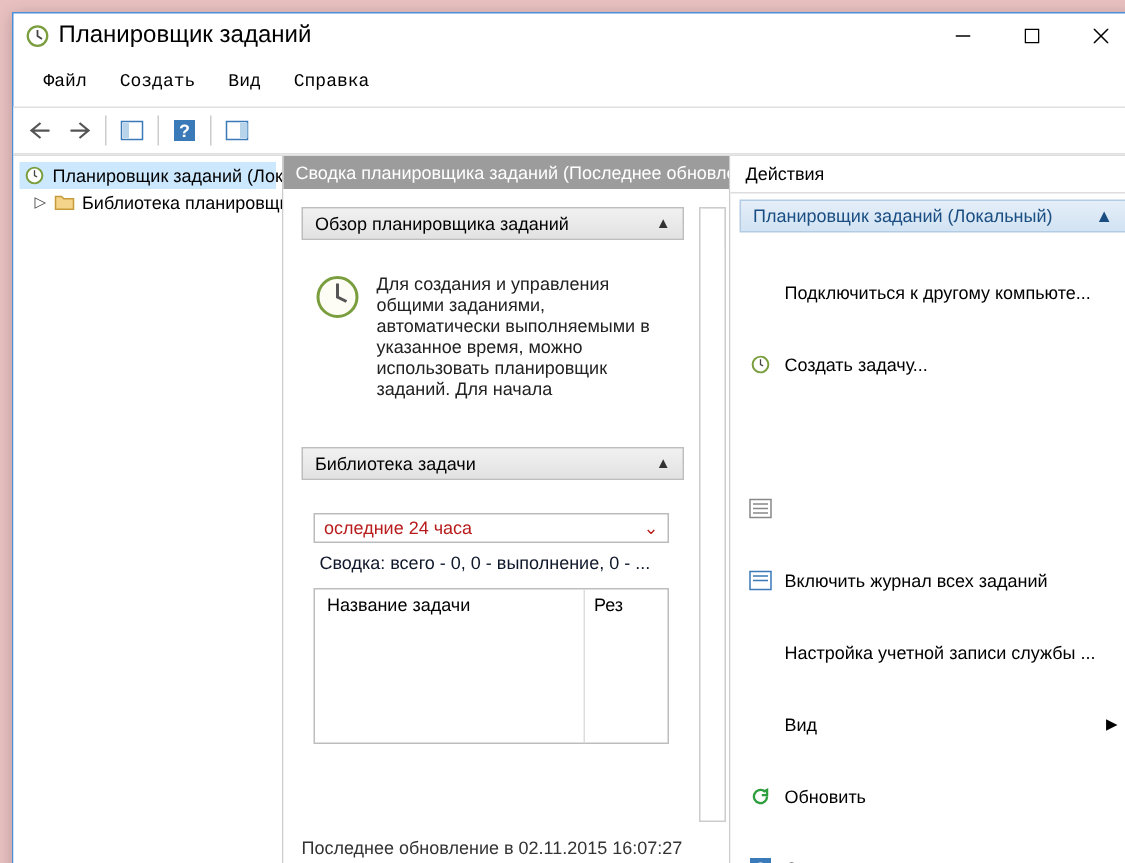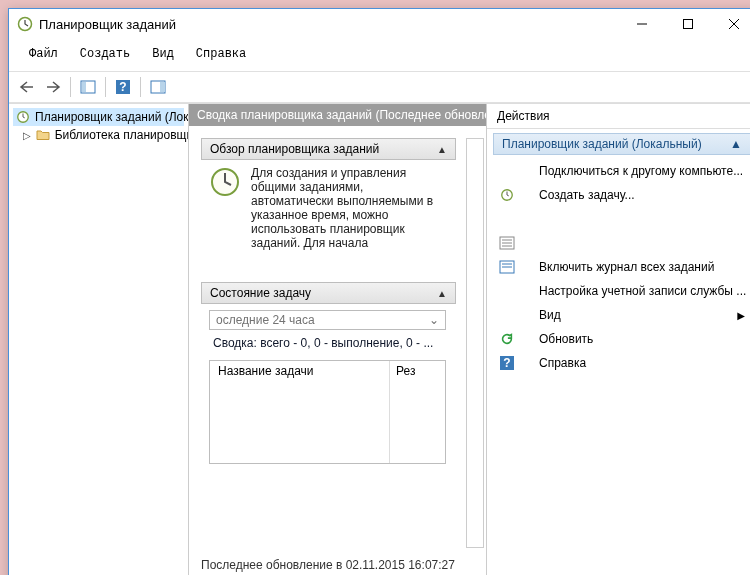--- a/index.html
+++ b/index.html
@@ -1,53 +1,53 @@
 <!DOCTYPE html>
 <html><head>
 <meta charset="utf-8">
 <style>
 * { box-sizing: border-box; margin: 0; padding: 0; font-family: 'Segoe UI', Tahoma, sans-serif; font-size: 12px; }
 body { background: #e8c0c0; padding: 8px; }
 .window { width: 750px; height: 575px; background: #fff; border: 1px solid #4a90d9; display: flex; flex-direction: column; box-shadow: 0 2px 10px rgba(0,0,0,0.2); }
 .titlebar { height: 30px; display: flex; align-items: center; padding: 0 0 0 8px; }
 .titlebar-icon { width: 16px; height: 16px; margin-right: 6px; }
-.titlebar-text { flex: 1; font-size: 13px; }
+.titlebar-text { flex: 1; font-size: 16px; }
 .titlebar-controls { display: flex; height: 100%; }
 .titlebar-btn { width: 46px; height: 100%; display: flex; align-items: center; justify-content: center; font-size: 13px; color: #333; }
 .menubar { padding: 4px 10px 6px 10px; display: flex; gap: 2px; }
 .menu-item { padding: 4px 10px; font-family: Liberation Mono, monospace; }
 .toolbar { padding: 3px 6px; border-top: 1px solid #e0e0e0; border-bottom: 1px solid #e0e0e0; display: flex; align-items: center; gap: 2px; background: #fff; }
 .tool-btn { width: 24px; height: 24px; display: flex; align-items: center; justify-content: center; border: 1px solid transparent; }
 .tool-sep { width: 1px; height: 20px; background: #ccc; margin: 0 3px; }
 .content { flex: 1; display: flex; border-top: 1px solid #ddd; min-height: 0; }
 .tree-panel { width: 180px; background: #fff; border-right: 1px solid #ccc; padding: 4px; overflow: hidden; }
 .tree-node { display: flex; align-items: center; padding: 1px 2px; white-space: nowrap; gap: 4px; }
 .tree-node.selected { background: #cce8ff; }
 .tree-node .expander { width: 12px; text-align: center; color: #444; font-size: 10px; }
 .center-panel { flex: 1; border-right: 1px solid #ccc; display: flex; flex-direction: column; background: #fff; min-width: 0; }
 .center-header { background: #9c9c9c; color: #fff; padding: 4px 8px; font-size: 12px; white-space: nowrap; overflow: hidden; }
 .center-body { flex: 1; padding: 12px 12px 4px 12px; display: flex; flex-direction: column; gap: 32px; overflow: hidden; position: relative; }
 .center-body::after { content:""; position:absolute; right:2px; top:12px; bottom:2px; width:16px; background: linear-gradient(#fff,#fff); border:1px solid #ccc; }
 .center-body::before { content:""; position:absolute; right:3px; top:13px; width:14px; height:26px; background:#cdcdcd; }
 .section-hdr { border: 1px solid #bdbdbd; background: linear-gradient(#f1f1f1,#e2e2e2); padding: 3px 8px; display: flex; justify-content: space-between; align-items: center; margin-right:18px; }
 .section-hdr .caret-up { font-size: 10px; color: #333; }
-.section-body { padding: 6px 10px 0 8px; margin-right:18px; }
+.section-body { padding: 6px 10px 0 8px; margin-right:18px;margin-top:16px; }
 .overview { display: flex; gap: 10px; font-size: 12px; color: #222; }
 .ov-icon { width: 32px; flex-shrink: 0; }
-.select-row { border: 1px solid #bbb; padding: 2px 6px; display: flex; justify-content: space-between; align-items: center; color: #737373; }
+.select-row { border: 1px solid #bbb; padding: 2px 6px; display: flex; justify-content: space-between; align-items: center; color: #b91c1c; }
 .summary-text { padding: 6px 4px 10px 4px; color: #0f172a; white-space: nowrap; overflow: hidden; }
 .table { border: 1px solid #bdbdbd; height: 104px; display: flex; }
 .table-col1 { width: 180px; border-right: 1px solid #ddd; padding: 3px 8px; }
 .table-col2 { flex: 1; padding: 3px 6px; }
 .footer { padding: 8px 12px 10px 12px; font-size: 12px; color: #333; white-space: nowrap; overflow: hidden; }
 .actions-panel { width: 270px; background: #fff; display: flex; flex-direction: column; }
 .actions-title { background: #fff; border-bottom: 1px solid #ddd; padding: 5px 10px; font-size: 12px; }
 .actions-group-hdr { background: linear-gradient(#e4eef8,#d2e3f3); border: 1px solid #b3cbe3; padding: 3px 8px; margin: 4px 6px; color: #1a4e82; display:flex; justify-content:space-between; align-items:center; }
 .actions-list { padding: 0 6px; }
-.action-item { display: flex; align-items: center; padding: 4px 6px; gap: 24px; white-space: nowrap; overflow: hidden; }
+.action-item { display: flex; align-items: center; padding: 4px 6px; gap: 8px; white-space: nowrap; overflow: hidden; margin-top: 24px; }
 .action-icon { width: 16px; height: 16px; flex-shrink: 0; display:flex; align-items:center; justify-content:center; }
 .action-arrow { margin-left: auto; font-size: 10px; }
 svg { display: block; }
 </style>
 </head>
 <body>
 
 <div class="window">
   <div class="titlebar">
     <span class="titlebar-icon">
@@ -153,21 +153,21 @@
                   <circle cx="16" cy="16" r="13" fill="#fdfdf5" stroke="#7a9e3e" stroke-width="2"></circle>
                   <path d="M16 7v9l6 3" stroke="#555" stroke-width="2" fill="none"></path>
                 </svg>
               </span>
             <span>Для создания и управления общими заданиями, автоматически выполняемыми в указанное время, можно использовать планировщик заданий. Для начала</span>
           </div>
         </div>
 
         <div>
           <div class="section-hdr">
-            <span>Состояние задачу</span>
+            <span>Библиотека задачи</span>
             <span class="caret-up">▲</span>
           </div>
           <div class="section-body">
             <div class="select-row">
               <span>оследние 24 часа</span>
               <span>⌄</span>
             </div>
             <div class="summary-text">Сводка: всего - 0, 0 - выполнение, 0 - ...</div>
             <div class="table">
               <div class="table-col1">Название задачи</div>

